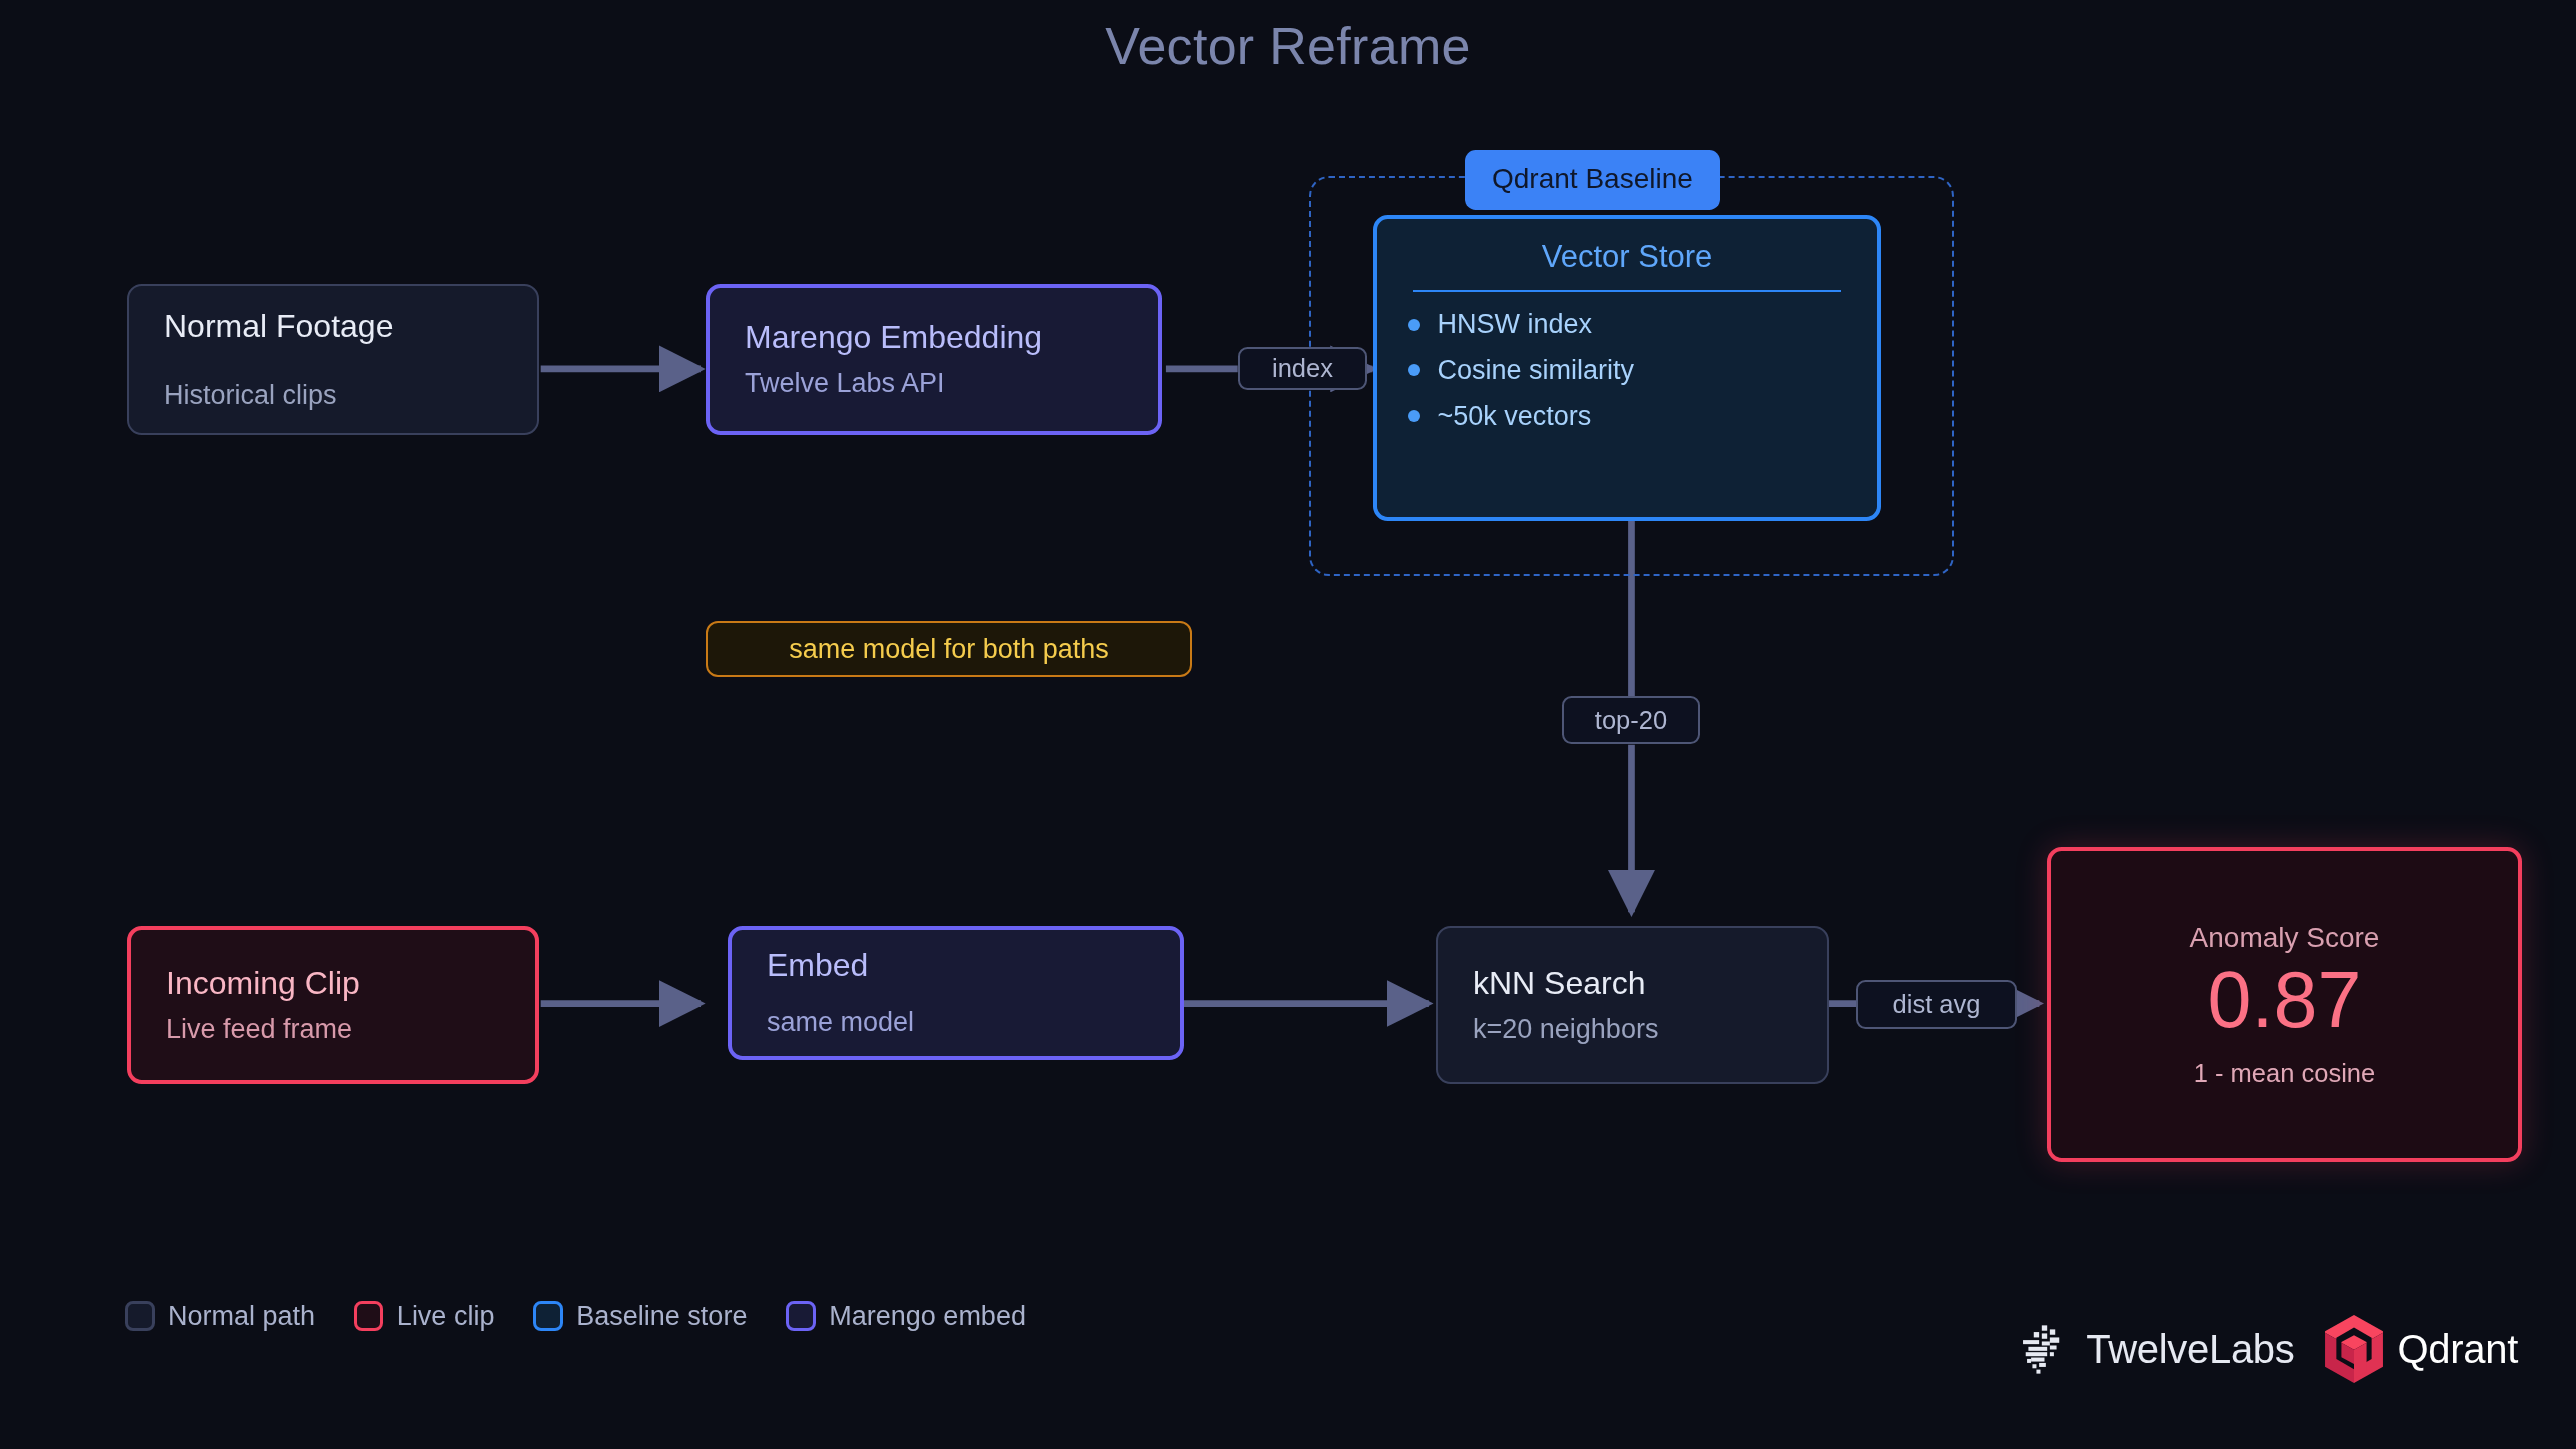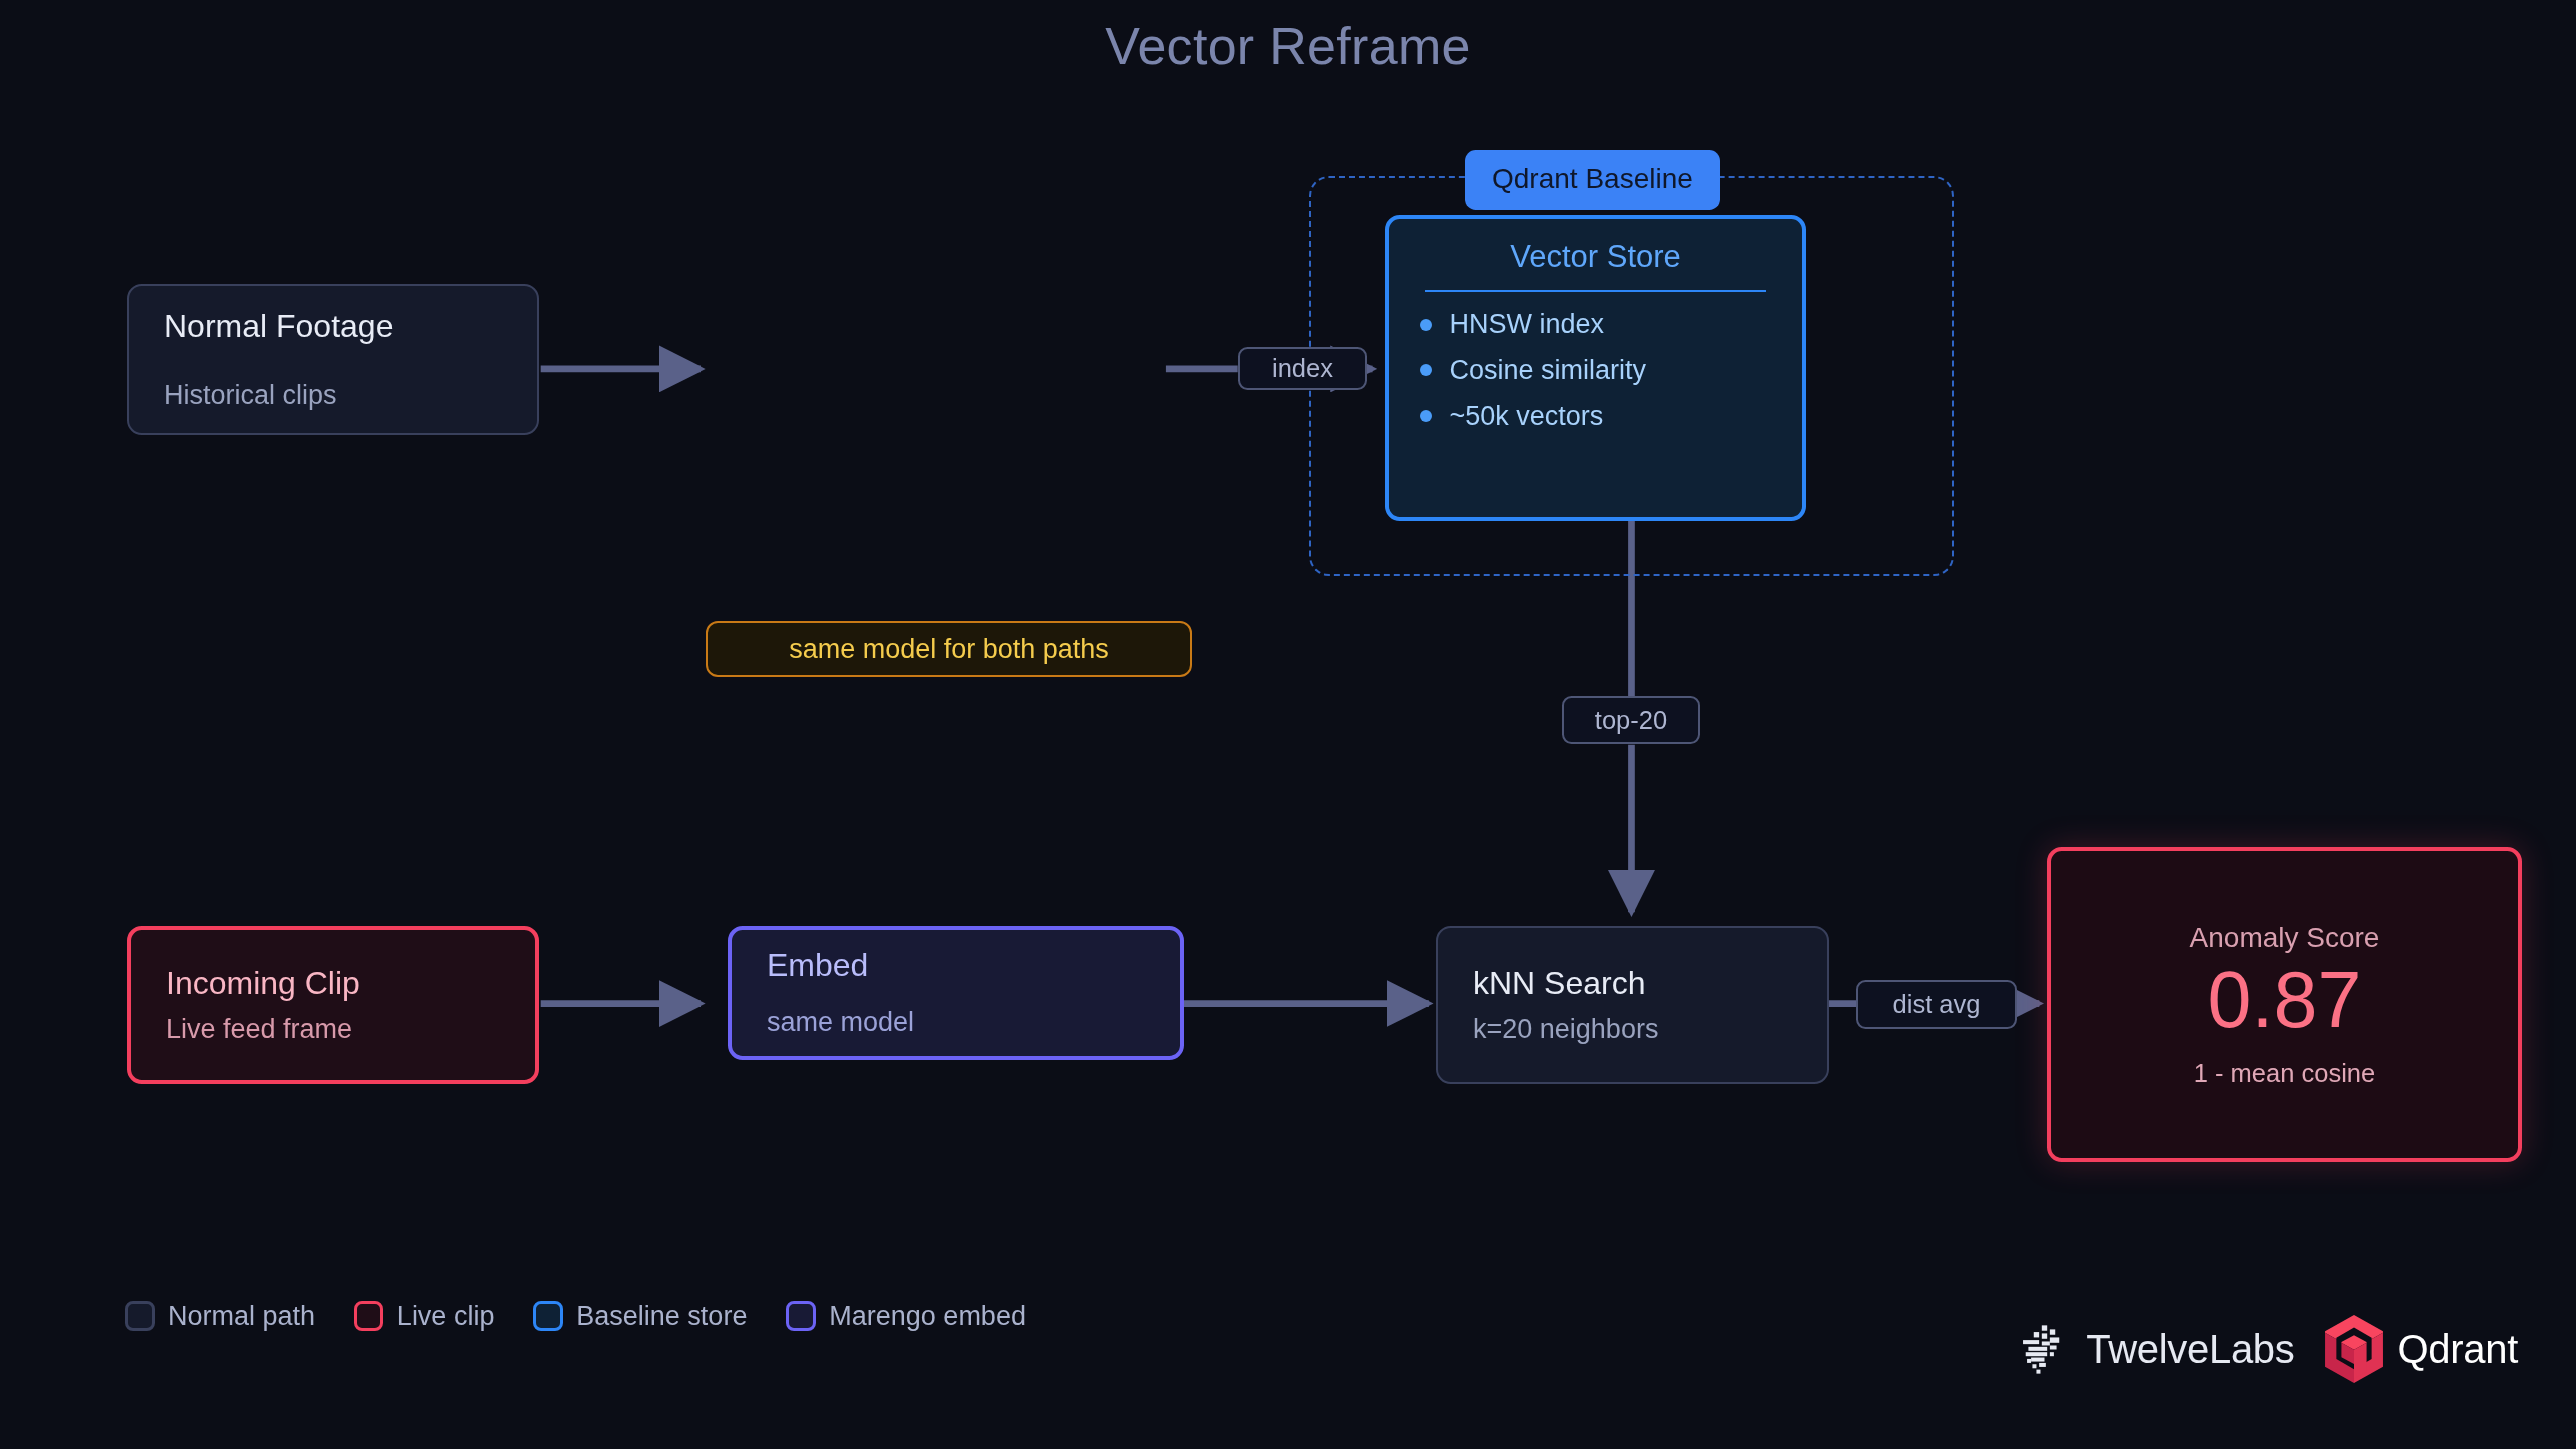--- a/index.html
+++ b/index.html
@@ -277,21 +277,21 @@
     <line x1="1738" y1="1496" x2="2130" y2="1496" stroke="#5a6189" stroke-width="10" marker-end="url(#arrow)"></line>
 
     <line x1="2726" y1="1496" x2="2775" y2="1496" stroke="#5a6189" stroke-width="10"></line>
 
     <line x1="2996" y1="1496" x2="3040" y2="1496" stroke="#5a6189" stroke-width="10" marker-end="url(#arrow)"></line>
   </svg>
 
   <div class="cluster" style="left:1309px; top:176px; width:645px; height:400px;"></div>
   <div class="cluster-badge" style="left:1465px; top:150px;">Qdrant Baseline</div>
 
-  <div class="store" style="left:1373px; top:215px; width:421px; height:306px;margin-left:12px;">
+  <div class="store" style="left:1373px; top:215px; width:508px; height:306px;">
     <div class="store-title">Vector Store</div>
     <div class="store-rule"></div>
     <div class="store-item">
       <span class="store-bullet"></span>
       <span>HNSW index</span>
     </div>
     <div class="store-item">
       <span class="store-bullet"></span>
       <span>Cosine similarity</span>
     </div>
@@ -299,20 +299,24 @@
       <span class="store-bullet"></span>
       <span>~50k vectors</span>
     </div>
   </div>
 
   <div class="node plain" style="left:127px; top:284px; width:412px; height:151px;gap:23px;">
     <div class="n-title">Normal Footage</div>
     <div class="n-sub">Historical clips</div>
   </div>
 
+  <div class="node indigo" style="left:706px; top:284px; width:456px; height:151px;">
+    <div class="n-title">Marengo Embedding</div>
+    <div class="n-sub">Twelve Labs API</div>
+  </div>
 
   <div class="elabel" style="left:1238px; top:347px; width:129px; height:43px;">index</div>
 
   <div class="note" style="left:706px; top:621px; width:486px; height:56px;">same model for both paths</div>
 
   <div class="elabel" style="left:1562px; top:696px; width:138px; height:48px;">top-20</div>
 
   <div class="node red" style="left:127px; top:926px; width:412px; height:158px;">
     <div class="n-title">Incoming Clip</div>
     <div class="n-sub">Live feed frame</div>

